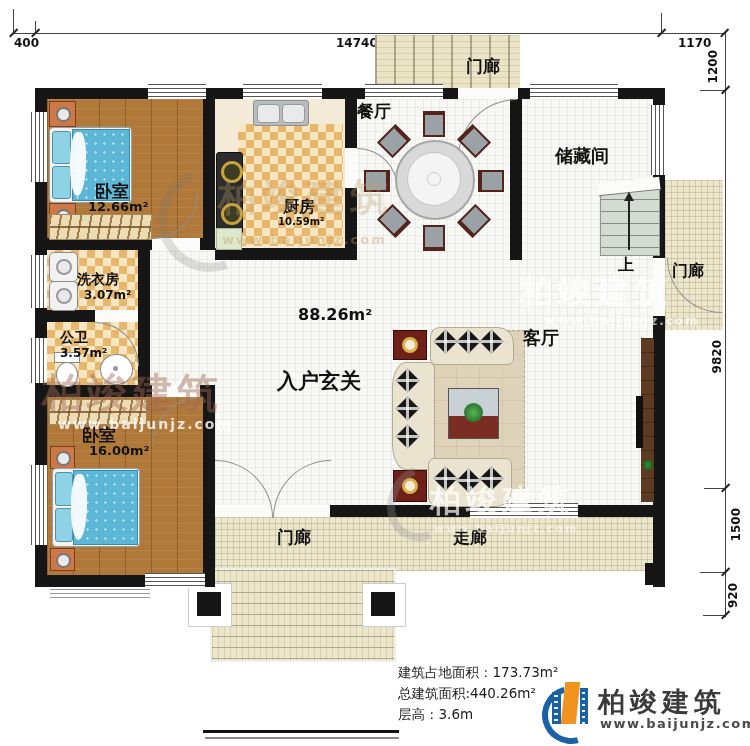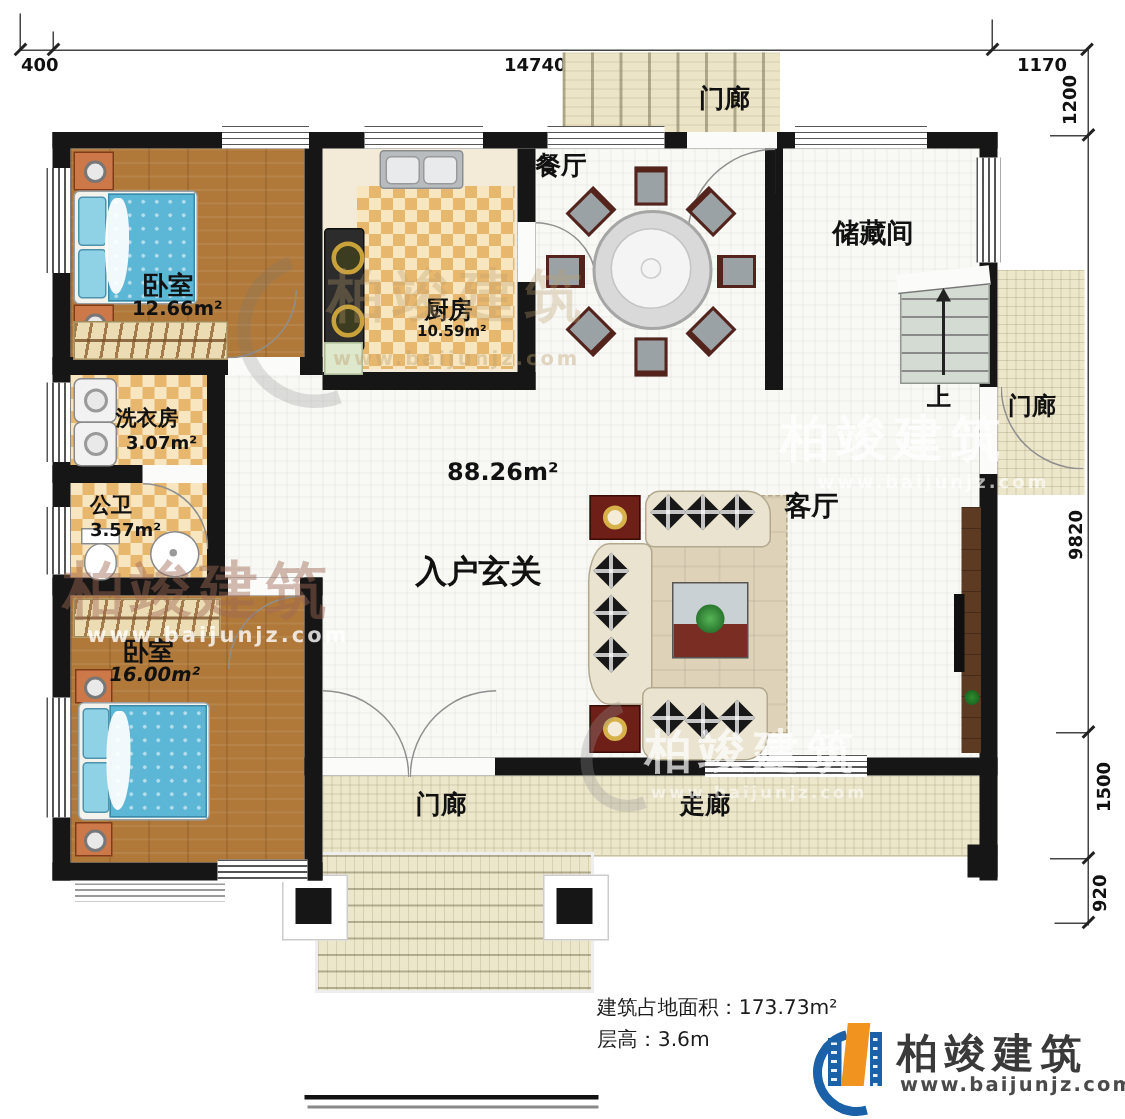--- a/index.html
+++ b/index.html
@@ -263,37 +263,38 @@
   <div class="abs rlabel" style="left:618px;top:256px;font-size:16px;">上</div>
   <div class="abs rlabel" style="left:672px;top:262px;font-size:16px;">门廊</div>
   <div class="abs rlabel" style="left:77px;top:272px;font-size:14px;">洗衣房</div>
   <div class="abs rlabel" style="left:84px;top:289px;font-size:12px;">3.07m²</div>
   <div class="abs rlabel" style="left:60px;top:330px;font-size:14px;">公卫</div>
   <div class="abs rlabel" style="left:60px;top:347px;font-size:12px;">3.57m²</div>
   <div class="abs rlabel" style="left:298px;top:306px;font-size:16px;">88.26m²</div>
   <div class="abs rlabel" style="left:277px;top:370px;font-size:21px;">入户玄关</div>
   <div class="abs rlabel" style="left:523px;top:328px;font-size:18px;">客厅</div>
   <div class="abs rlabel" style="left:82px;top:426px;font-size:17px;">卧室</div>
-  <div class="abs rlabel" style="left:73px;top:444px;font-size:13px;font-style:italic;">16.00m²</div>
+  <div class="abs rlabel" style="left:89px;top:444px;font-size:13px;">16.00m²</div>
   <div class="abs rlabel" style="left:277px;top:528px;font-size:17px;">门廊</div>
   <div class="abs rlabel" style="left:453px;top:528px;font-size:17px;">走廊</div>
 
   <div class="abs" style="left:158px;top:168px;width:86px;height:86px;border:9px solid rgba(120,120,120,.22);border-radius:50%;border-top-color:transparent;border-right-color:transparent;transform:rotate(25deg);"></div>
   <span class="abs wm" style="left:218px;top:172px;font-size:38px;letter-spacing:6px;color:rgba(190,160,110,.32);">柏竣建筑</span>
   <span class="abs wm" style="left:222px;top:232px;font-size:13px;letter-spacing:2px;color:rgba(190,160,110,.4);">www.baijunjz.com</span>
   <span class="abs wm" style="left:520px;top:270px;font-size:33px;letter-spacing:5px;color:rgba(255,255,255,.75);">柏竣建筑</span>
   <span class="abs wm" style="left:545px;top:314px;font-size:12px;letter-spacing:2px;color:rgba(255,255,255,.65);">www.baijunjz.com</span>
   <span class="abs wm" style="left:42px;top:366px;font-size:41px;letter-spacing:4px;color:rgba(160,105,85,.45);">柏竣建筑</span>
   <span class="abs wm" style="left:58px;top:416px;font-size:14px;letter-spacing:2px;color:rgba(255,255,255,.8);">www.baijunjz.com</span>
   <div class="abs" style="left:388px;top:464px;width:52px;height:62px;border:8px solid rgba(150,150,150,.3);border-radius:50%;border-top-color:transparent;border-right-color:transparent;transform:rotate(25deg);"></div>
   <span class="abs wm" style="left:430px;top:480px;font-size:31px;letter-spacing:5px;color:rgba(255,255,255,.7);">柏竣建筑</span>
   <span class="abs wm" style="left:434px;top:522px;font-size:11px;letter-spacing:2px;color:rgba(255,255,255,.55);">www.baijunjz.com</span>
 
   <div class="abs" style="left:398px;top:662px;">
     <div class="info-line"><span>建筑占地面积：</span><span>173.73m²</span></div>
+    <div class="info-line"><span>总建筑面积:</span><span>440.26m²</span></div>
     <div class="info-line"><span>层高：</span><span>3.6m</span></div>
   </div>
 
   <div class="abs" style="left:203px;top:730px;width:196px;height:3px;background:#111;"></div>
   <div class="abs" style="left:205px;top:737px;width:194px;height:1.5px;background:#8a8a8a;"></div>
 
   <div class="abs" style="left:542px;top:676px;width:52px;height:62px;">
     <div class="abs" style="left:0px;top:10px;width:46px;height:46px;border:6px solid #1a61a8;border-radius:50%;border-top-color:transparent;border-right-color:transparent;transform:rotate(30deg);"></div>
     <div class="abs" style="left:10px;top:16px;width:9px;height:32px;background:#1a61a8;background-image:repeating-linear-gradient(to bottom,rgba(255,255,255,.9) 0 2px,transparent 2px 6px);background-size:4px 100%;background-repeat:no-repeat;background-position:2px 3px;"></div>
     <div class="abs" style="left:21px;top:6px;width:15px;height:42px;background:#f0941f;transform:skewX(-6deg);"></div>

